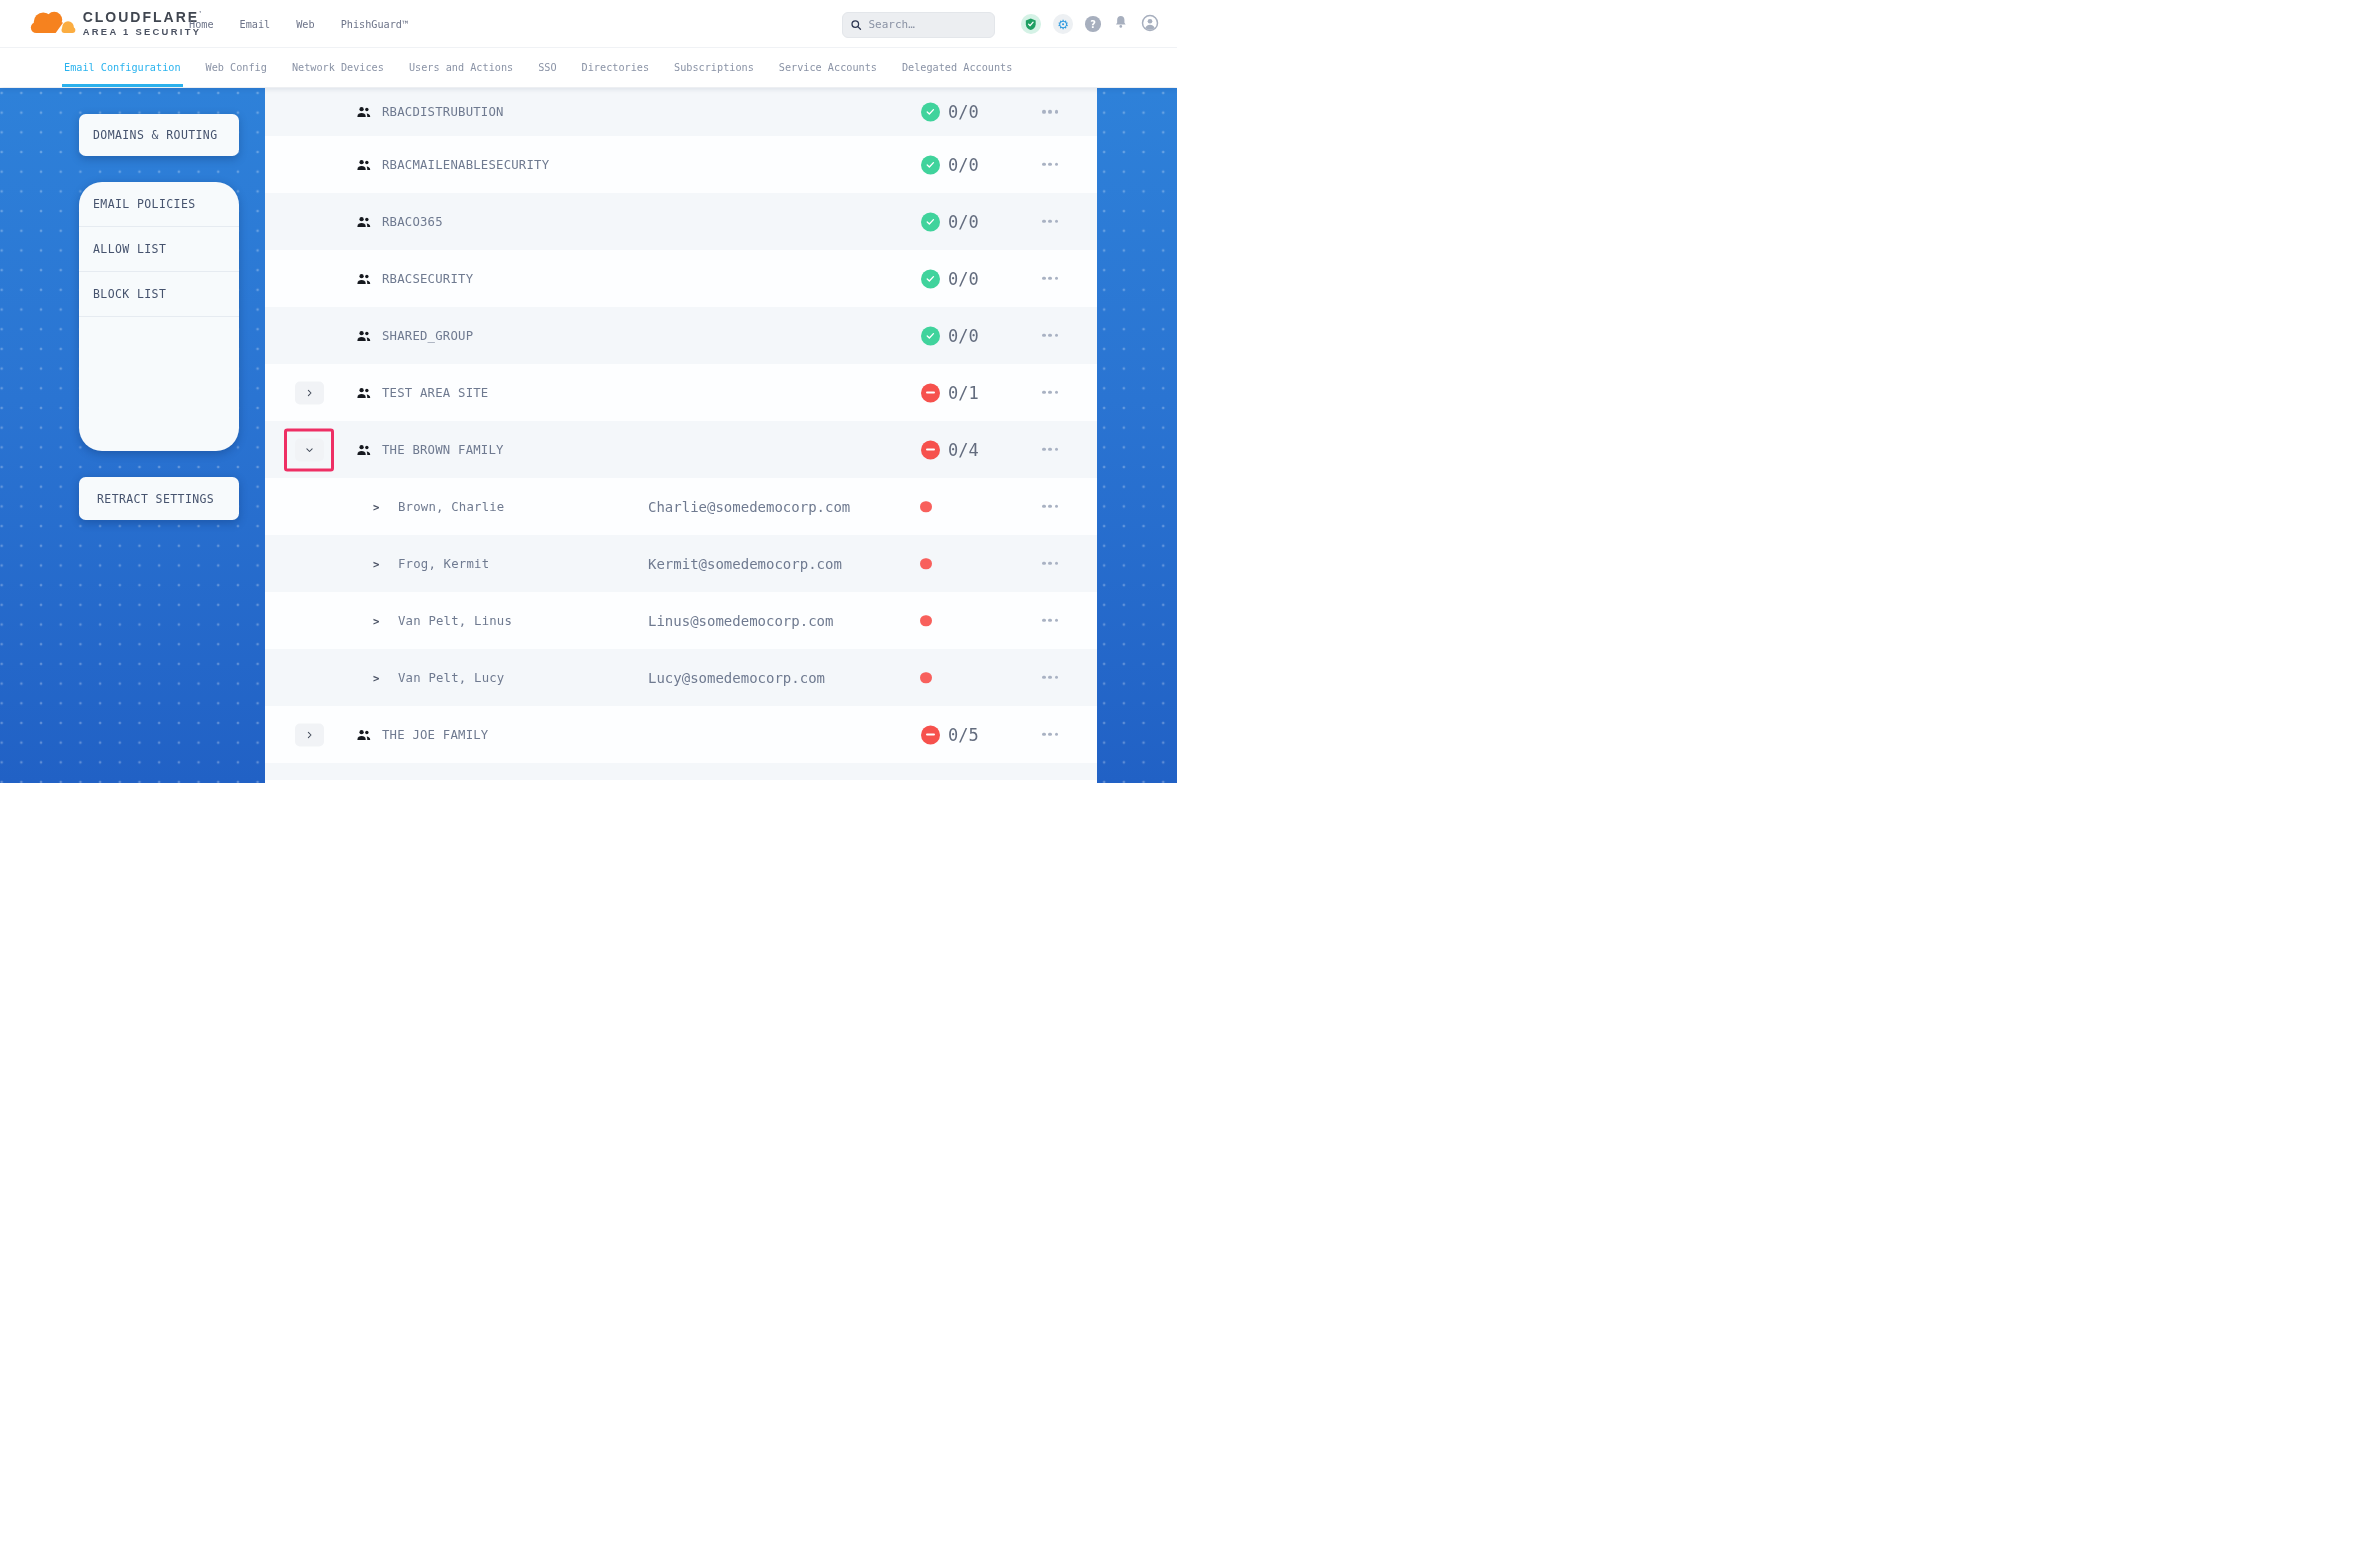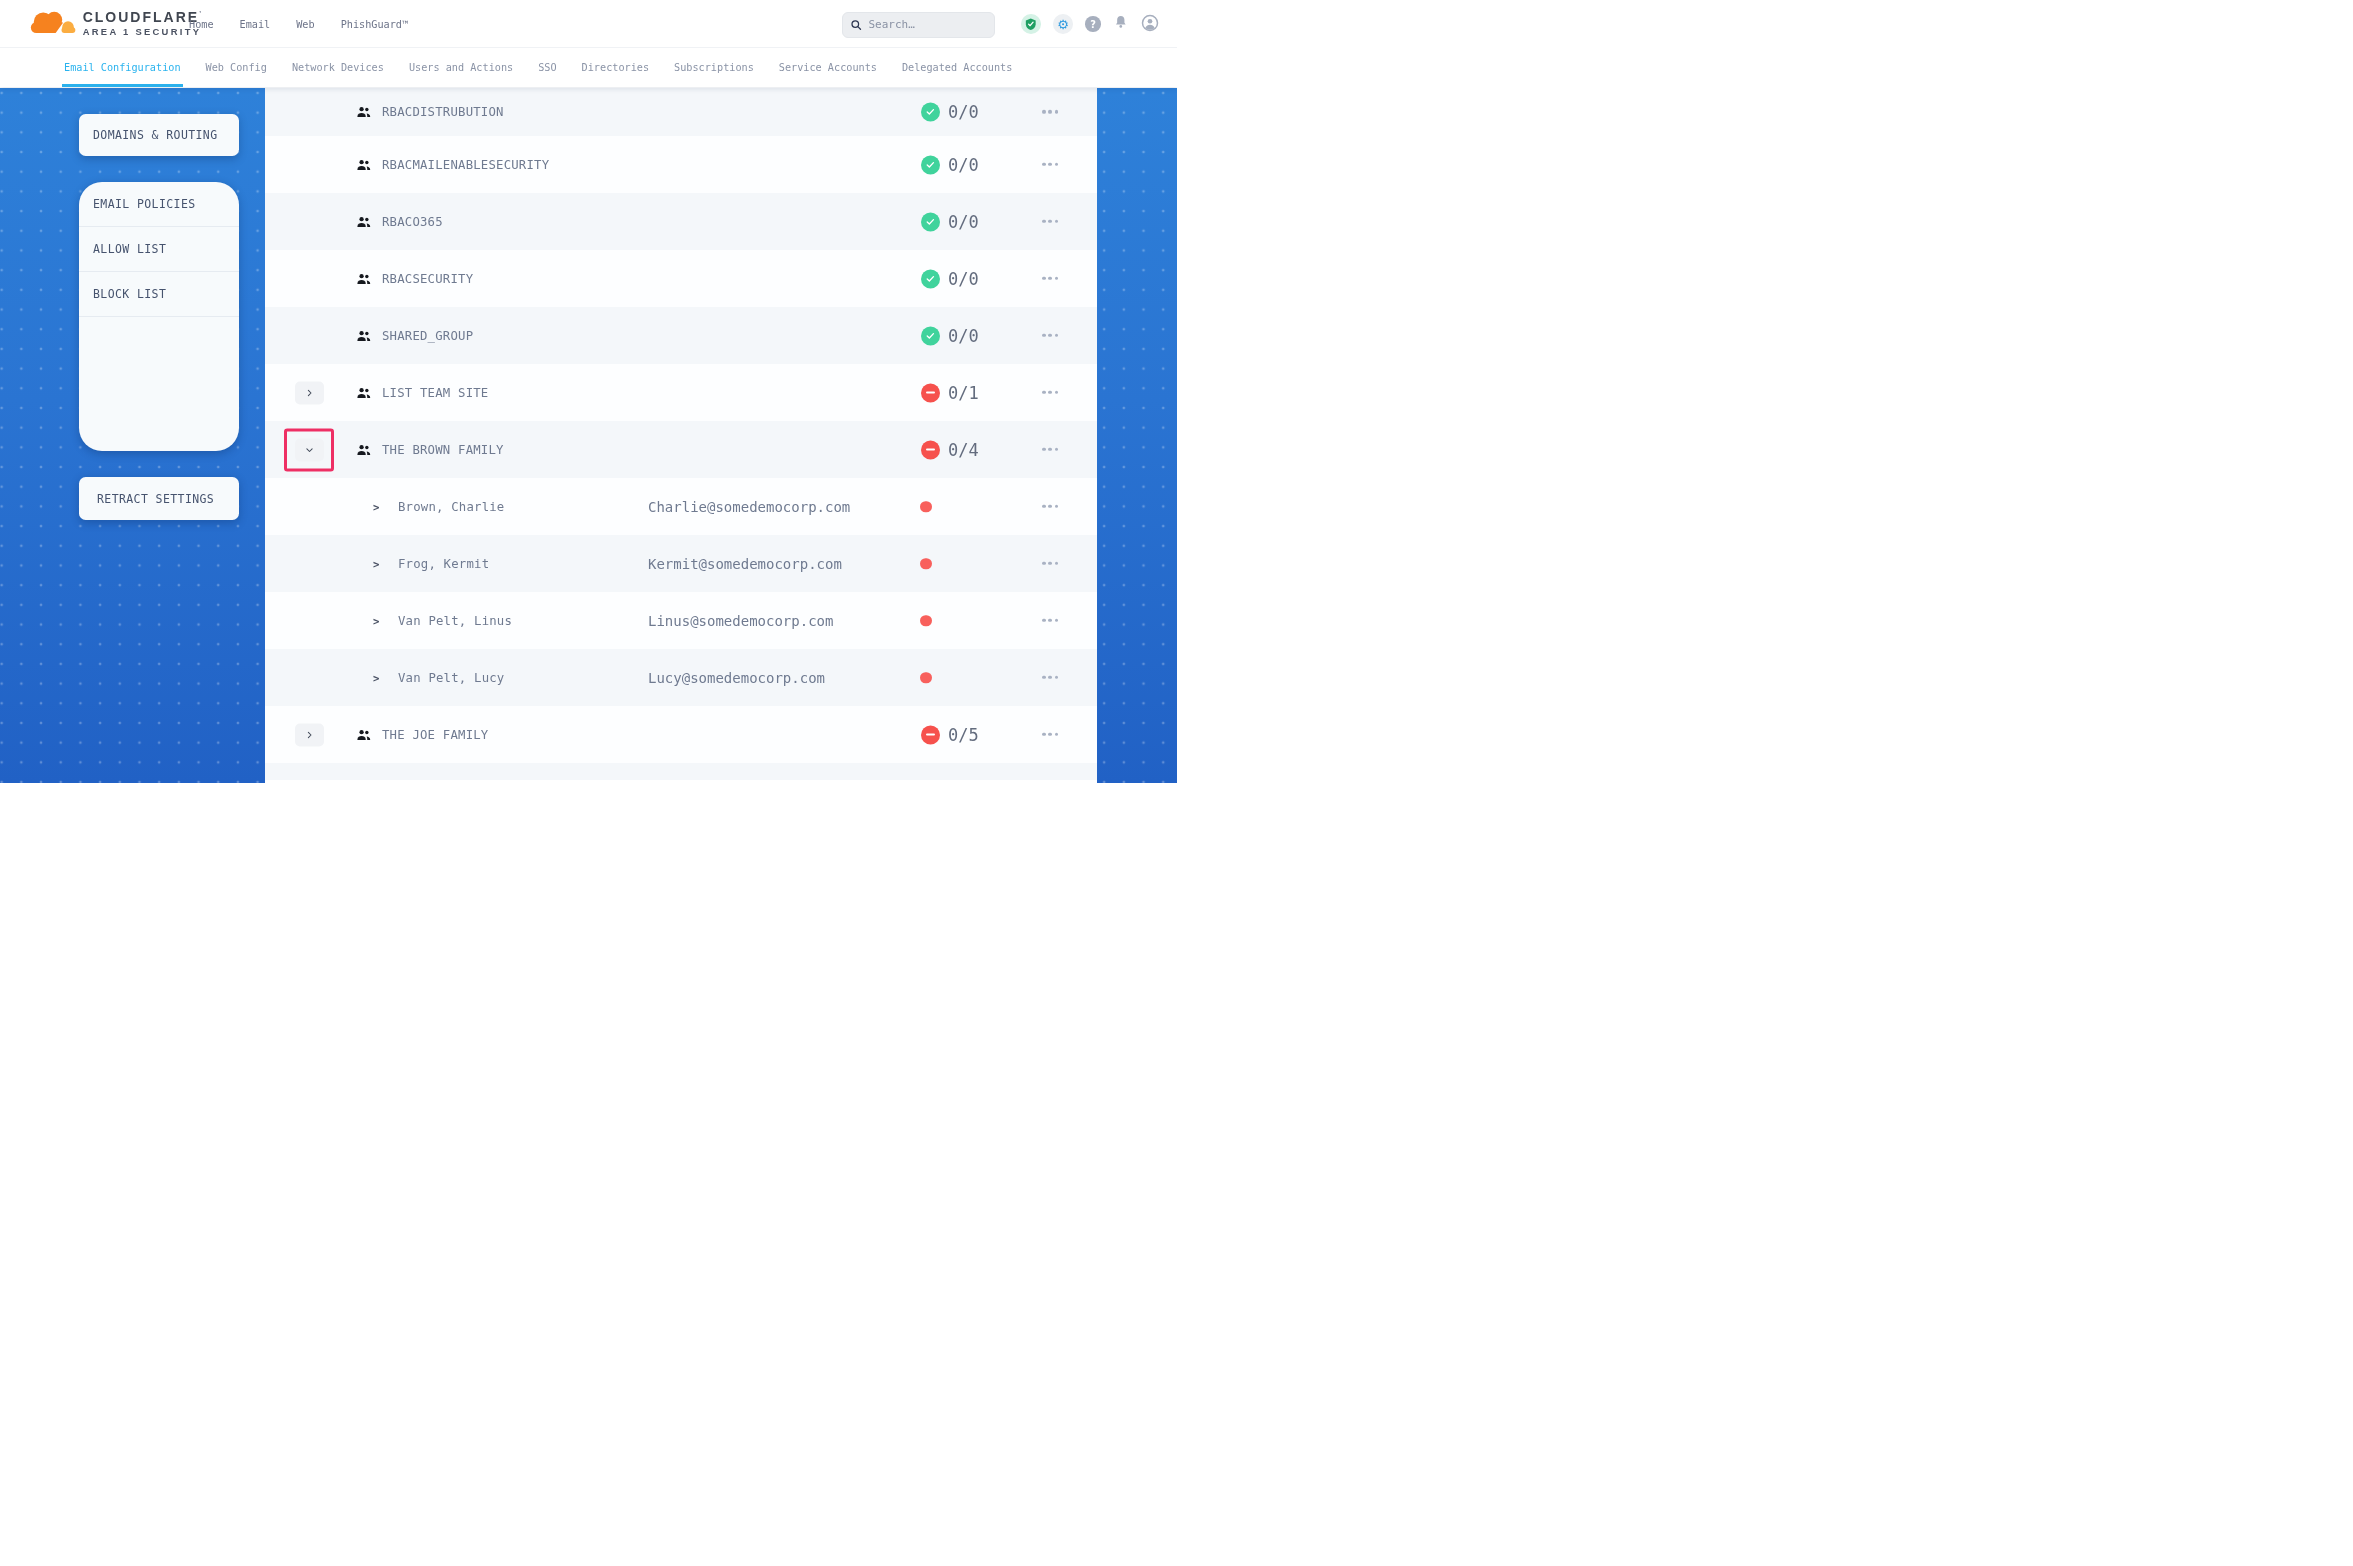--- a/index.html
+++ b/index.html
@@ -288,21 +288,21 @@
           <svg viewBox="0 0 24 24" width="9" height="9">
             <polyline points="9,5 16,12 9,19" fill="none" stroke="#424a59" stroke-width="2.8" stroke-linecap="round" stroke-linejoin="round"></polyline>
           </svg>
         </div>
         <span class="gicon"><svg viewBox="0 0 24 22" width="15.6" height="14" fill="#16191f">
             <circle cx="8.5" cy="6.5" r="3.4"></circle>
             <path d="M2 17.5c0-3.4 3.2-5 6.5-5s6.5 1.6 6.5 5v1.3H2z"></path>
             <circle cx="16.8" cy="7" r="2.7"></circle>
             <path d="M16.5 13.4c2.9.4 5.5 1.9 5.5 4.6v.8h-4.6v-1.3c0-1.6-.3-2.9-.9-4.1z"></path>
           </svg></span>
-        <span class="gname">LIST TEAM SITE</span>
+        <span class="gname">TEST AREA SITE</span>
         <span class="badge block">
           <span class="minus"></span>
         </span>
         <span class="count">0/1</span>
         <span class="menu">
           <i></i>
           <i></i>
           <i></i>
         </span>
       </div>

